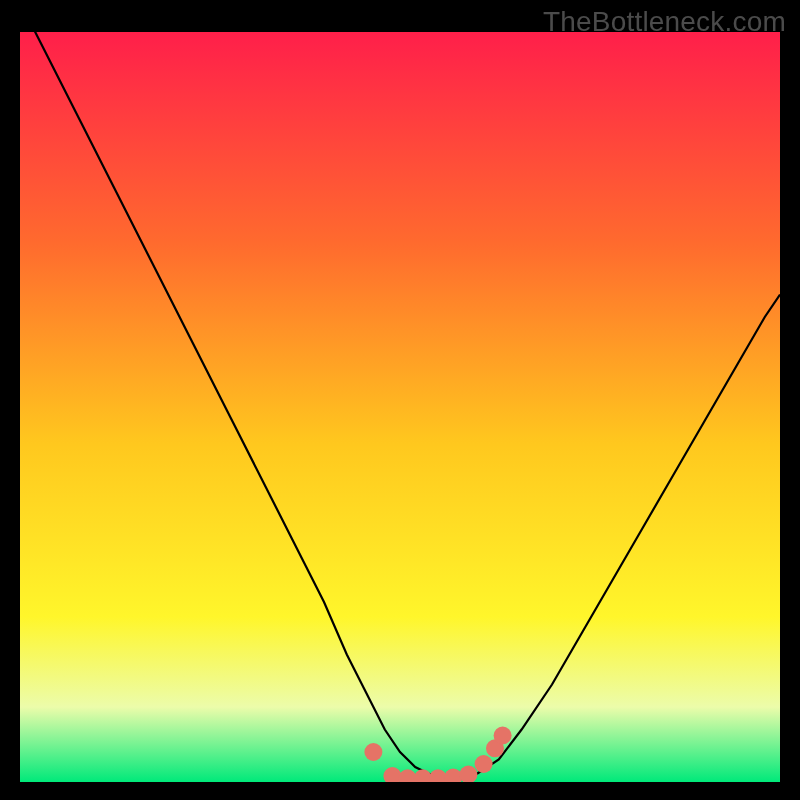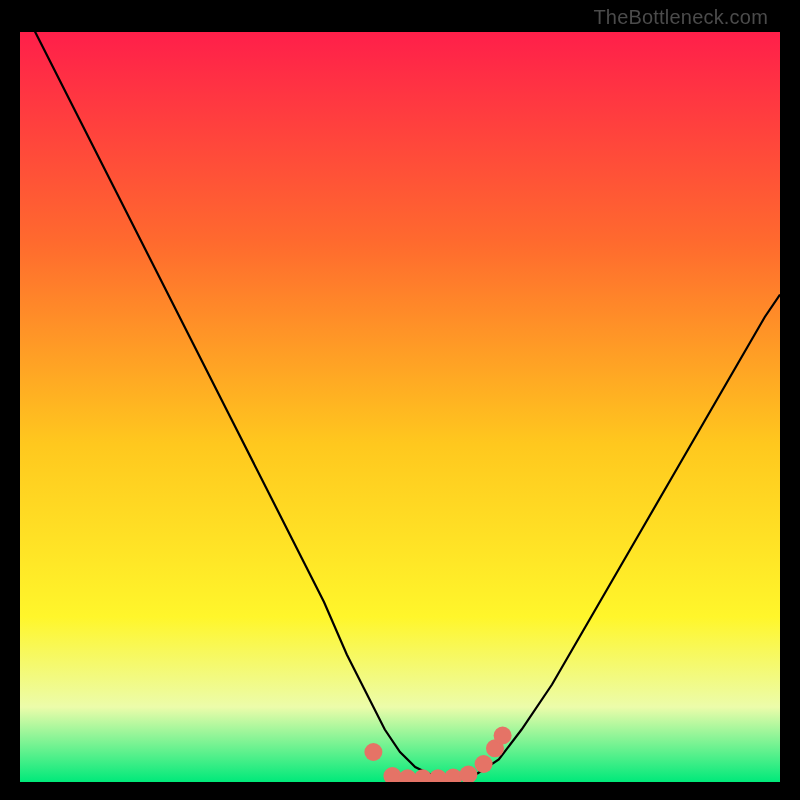--- a/index.html
+++ b/index.html
@@ -6,23 +6,23 @@
 html, body { width: 800px; height: 800px; overflow: hidden; background: #000; }
 .frame {
   width: 800px;
   height: 800px;
   background: #000;
   position: relative;
 }
 .attribution {
   position: absolute;
   top: 6px;
-  right: 32px;
+  right: 14px;
   font-family: Arial, Helvetica, sans-serif;
-  font-size: 20px;
+  font-size: 28px;
   font-weight: 500;
   color: #4b4b4b;
   letter-spacing: 0.2px;
 }
 .plot {
   position: absolute;
   left: 20px;
   top: 32px;
   width: 760px;
   height: 750px;

